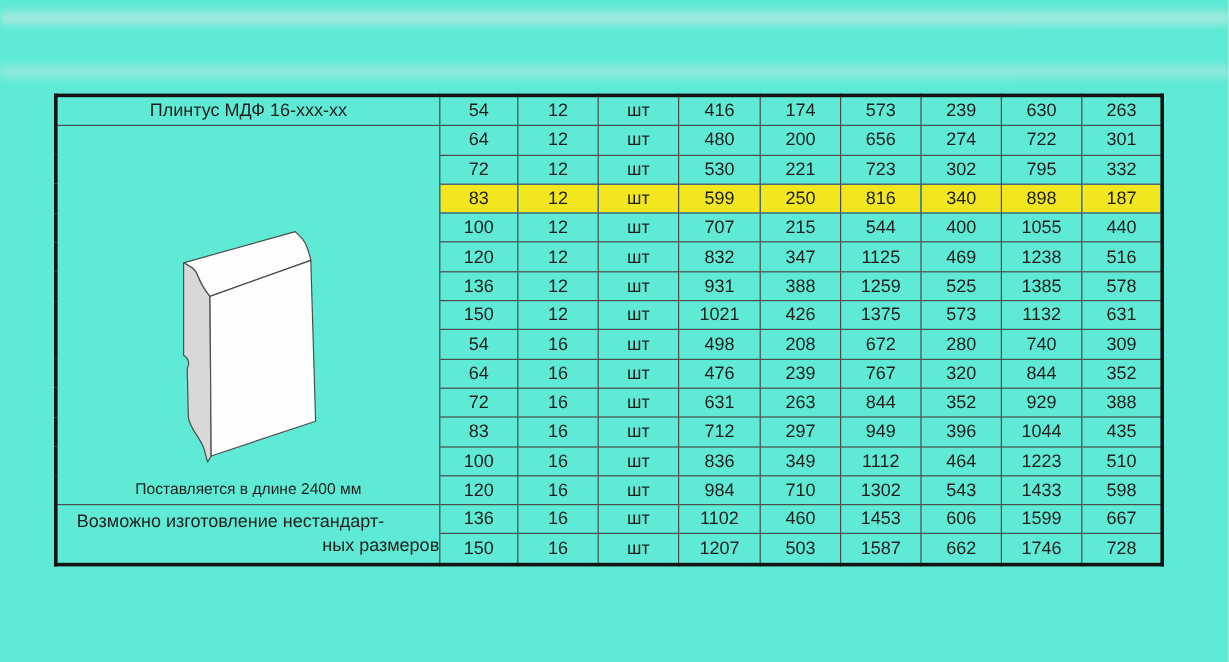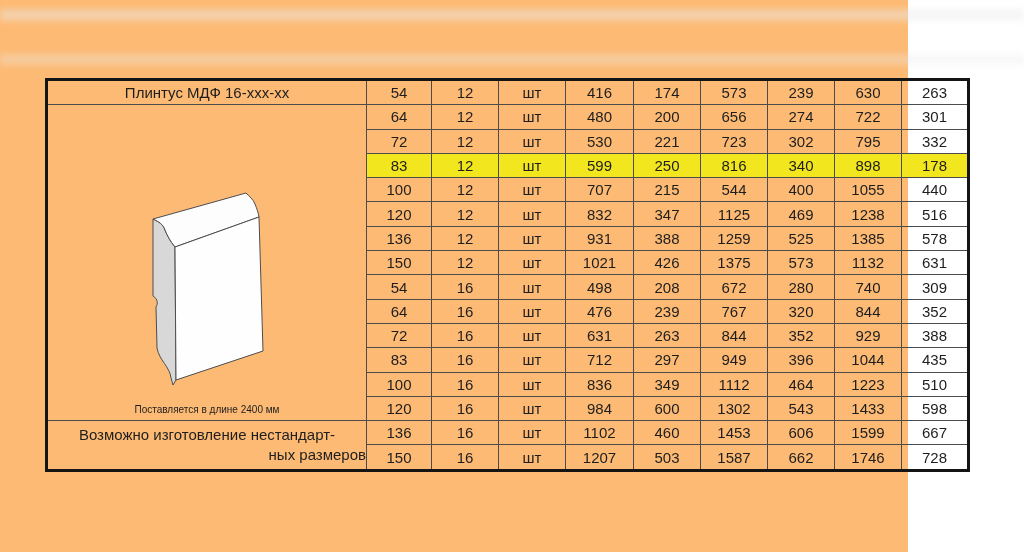--- a/index.html
+++ b/index.html
@@ -1,21 +1,21 @@
 <!DOCTYPE html>
 <html style="--hl: #f2e71e;"><head>
 <meta charset="utf-8">
 <style>
   html, body { margin: 0; padding: 0; background: #ffffff; }
   body {
     width: 1024px; height: 552px; overflow: hidden;
     font-family: "Liberation Sans", sans-serif;
     color: #1e1e1e;
   }
-  .canvas { position: relative; width: 908px; height: 552px; background: #fdba74; }
+  .canvas { position: relative; width: 1024px; height: 552px; background: #5eead4; }
 
   
   .ghost { position: absolute; left: 0; width: 1024px; background: #ebebeb; filter: blur(3px); opacity: .45; }
   .ghost1 { top: 9px;  height: 12px; }
   .ghost2 { top: 54px; height: 11px; opacity: .35; }
 
   table.price {
     position: absolute; left: 45px; top: 78px;
     width: 922px; table-layout: fixed;
     border-collapse: collapse;
@@ -30,24 +30,24 @@
   }
   td.bl { border-left: 3px solid #141414; }
   tr.hl td { background: var(--hl, #f2e71e); }
 
   td.title-cell { font-size: 15px; }
   td.drawing-cell { position: relative; }
   .drawing-wrap { position: absolute; inset: 0; }
   .drawing-wrap svg { position: absolute; left: 90px; top: 86px; }
   .length-note {
     position: absolute; left: 0; right: 0; bottom: 5px;
-    text-align: center; font-size: 10px;
+    text-align: center; font-size: 13px;
   }
   td.custom-cell { font-size: 18px; line-height: 1.3; }
-  .cline1 { display: flex; justify-content: center; padding: 0 16px 0 16px; }
+  .cline1 { display: flex; justify-content: flex-start; padding: 0 16px 0 16px; }
   .cline2 { text-align: right; }
 </style>
 </head>
 <body>
 
 <div class="canvas">
   <div class="ghost ghost1"></div>
   <div class="ghost ghost2"></div>
 
   <table class="price">
@@ -113,21 +113,21 @@
         </tr>
         <tr class="hl">
           <td>83</td>
           <td>12</td>
           <td>шт</td>
           <td class="bl">599</td>
           <td>250</td>
           <td class="bl">816</td>
           <td>340</td>
           <td class="bl">898</td>
-          <td>178</td>
+          <td>187</td>
         </tr>
         <tr>
           <td>100</td>
           <td>12</td>
           <td>шт</td>
           <td class="bl">707</td>
           <td>215</td>
           <td class="bl">544</td>
           <td>400</td>
           <td class="bl">1055</td>
@@ -219,21 +219,21 @@
           <td class="bl">1112</td>
           <td>464</td>
           <td class="bl">1223</td>
           <td>510</td>
         </tr>
         <tr>
           <td>120</td>
           <td>16</td>
           <td>шт</td>
           <td class="bl">984</td>
-          <td>600</td>
+          <td>710</td>
           <td class="bl">1302</td>
           <td>543</td>
           <td class="bl">1433</td>
           <td>598</td>
         </tr>
         <tr>
           <td class="left-cell custom-cell" rowspan="2">
             <div id="custom-asset">
       <div class="cline1">
         <span>Возможно изготовление нестандарт</span>

